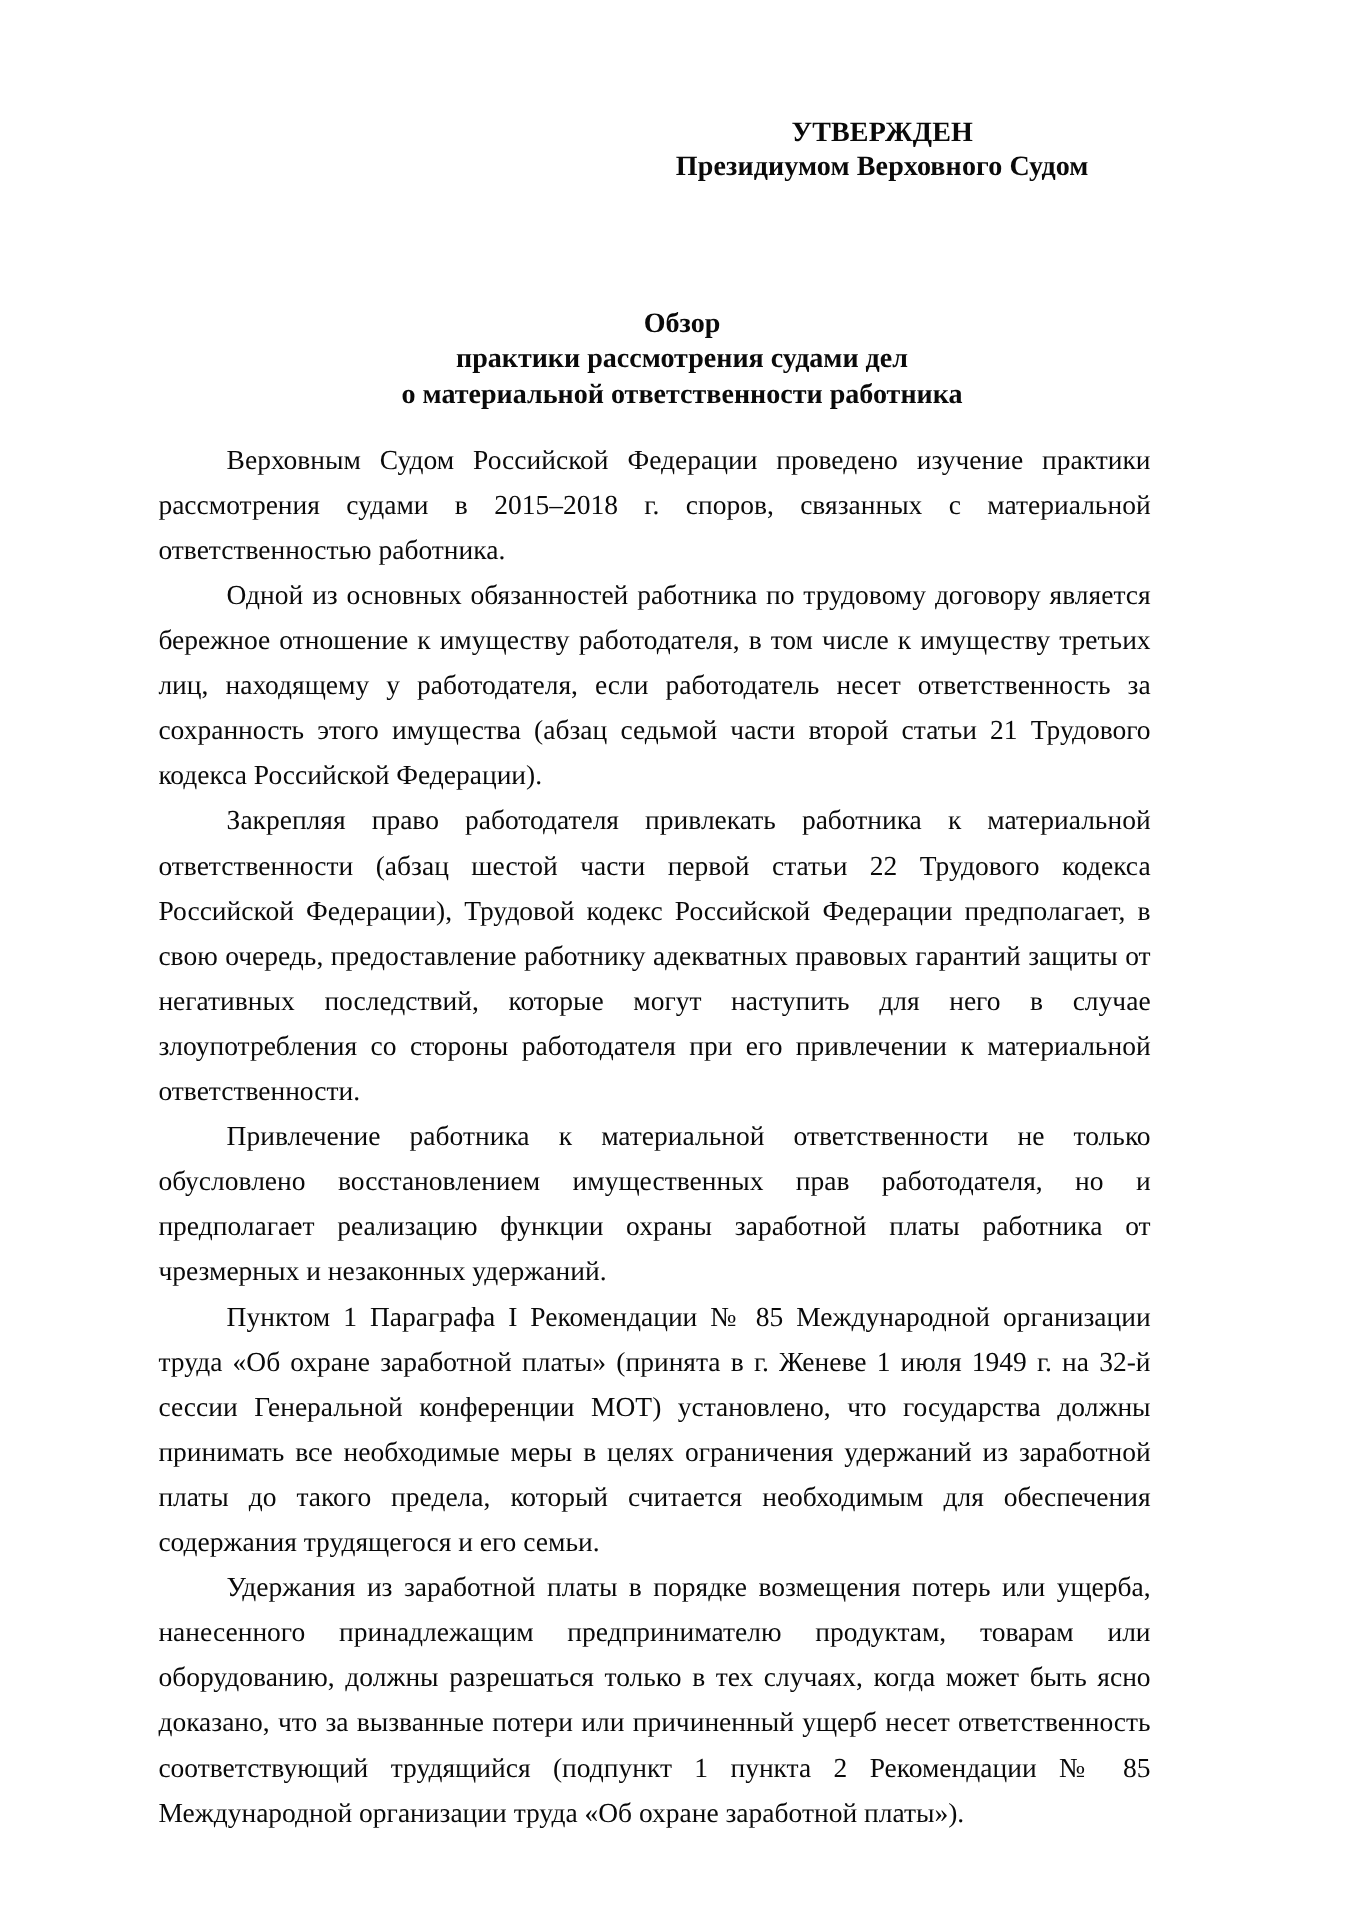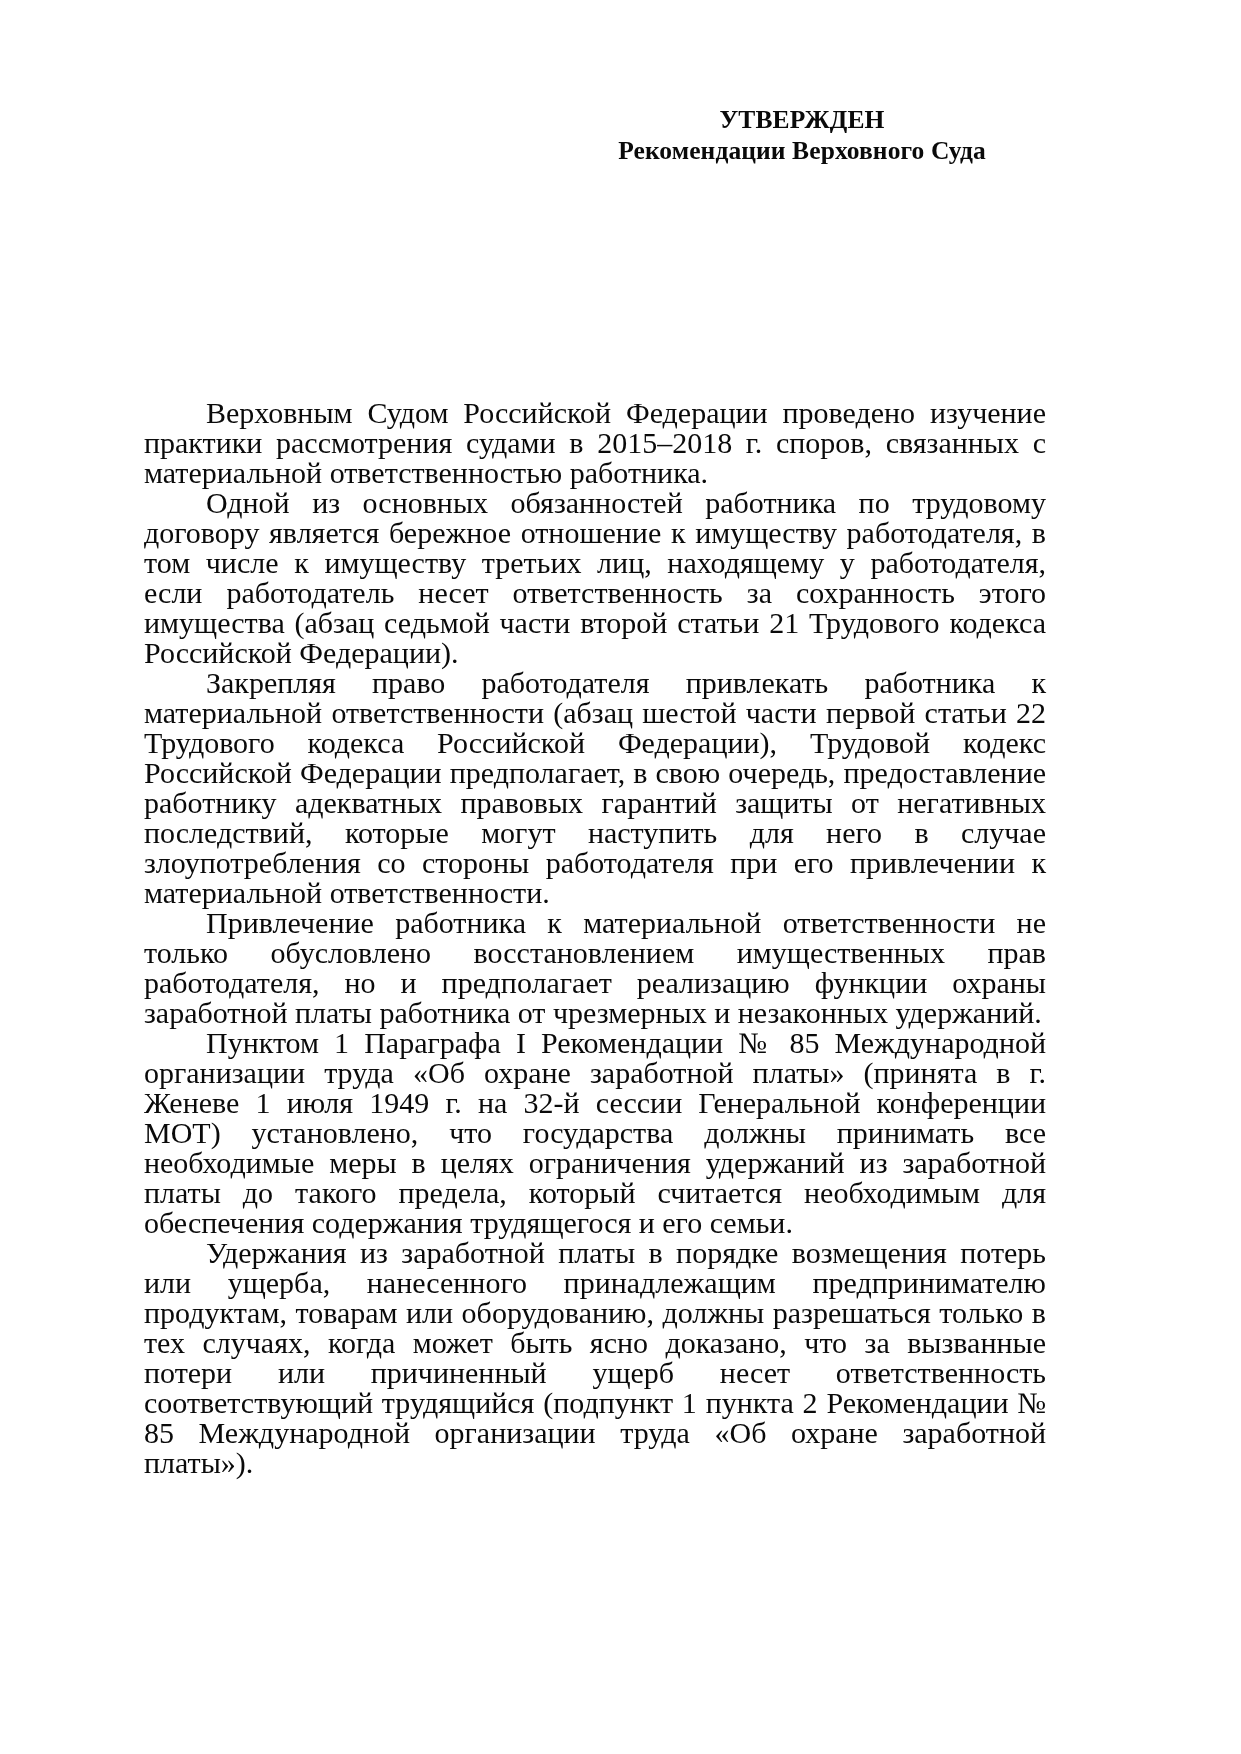--- a/index.html
+++ b/index.html
@@ -54,43 +54,48 @@
     line-height: 32px;
   }
   .title-line { display: block; }
 
   
   .body-text {
     position: absolute;
     left: 144px;
     top: 398px;
     width: 902px;
-    font-size: 30px;
-    line-height: 30px;
+    font-size: 25px;
+    line-height: 41px;
     text-align: justify;
     text-justify: inter-word;
     hyphens: none;
   }
   .para {
     margin: 0;
     text-indent: 62px;
     text-align: justify;
   }
   .para:last-child { text-align: justify; }
 </style>
 </head>
 <body>
 
 <div class="page">
 
   <div class="approval-block">
     <span class="approval-line">УТВЕРЖДЕН</span>
-    <span class="approval-line">Рекомендации Верховного Суда</span>
+    <span class="approval-line">Президиумом Верховного Судом</span>
   </div>
 
+  <div class="title-block">
+    <span class="title-line">Обзор</span>
+    <span class="title-line">практики рассмотрения судами дел</span>
+    <span class="title-line">о материальной ответственности работника</span>
+  </div>
 
   <div class="body-text">
     <p class="para">Верховным Судом Российской Федерации проведено изучение практики рассмотрения судами в 2015–2018 г. споров, связанных с материальной ответственностью работника.</p>
     <p class="para">Одной из основных обязанностей работника по трудовому договору является бережное отношение к имуществу работодателя, в том числе к имуществу третьих лиц, находящему у работодателя, если работодатель несет ответственность за сохранность этого имущества (абзац седьмой части второй статьи 21 Трудового кодекса Российской Федерации).</p>
     <p class="para">Закрепляя право работодателя привлекать работника к материальной ответственности (абзац шестой части первой статьи 22 Трудового кодекса Российской Федерации), Трудовой кодекс Российской Федерации предполагает, в свою очередь, предоставление работнику адекватных правовых гарантий защиты от негативных последствий, которые могут наступить для него в случае злоупотребления со стороны работодателя при его привлечении к материальной ответственности.</p>
     <p class="para">Привлечение работника к материальной ответственности не только обусловлено восстановлением имущественных прав работодателя, но и предполагает реализацию функции охраны заработной платы работника от чрезмерных и незаконных удержаний.</p>
     <p class="para">Пунктом 1 Параграфа I Рекомендации № 85 Международной организации труда «Об охране заработной платы» (принята в г. Женеве 1 июля 1949 г. на 32-й сессии Генеральной конференции МОТ) установлено, что государства должны принимать все необходимые меры в целях ограничения удержаний из заработной платы до такого предела, который считается необходимым для обеспечения содержания трудящегося и его семьи.</p>
     <p class="para">Удержания из заработной платы в порядке возмещения потерь или ущерба, нанесенного принадлежащим предпринимателю продуктам, товарам или оборудованию, должны разрешаться только в тех случаях, когда может быть ясно доказано, что за вызванные потери или причиненный ущерб несет ответственность соответствующий трудящийся (подпункт 1 пункта 2 Рекомендации № 85 Международной организации труда «Об охране заработной платы»).</p>
   </div>
 

